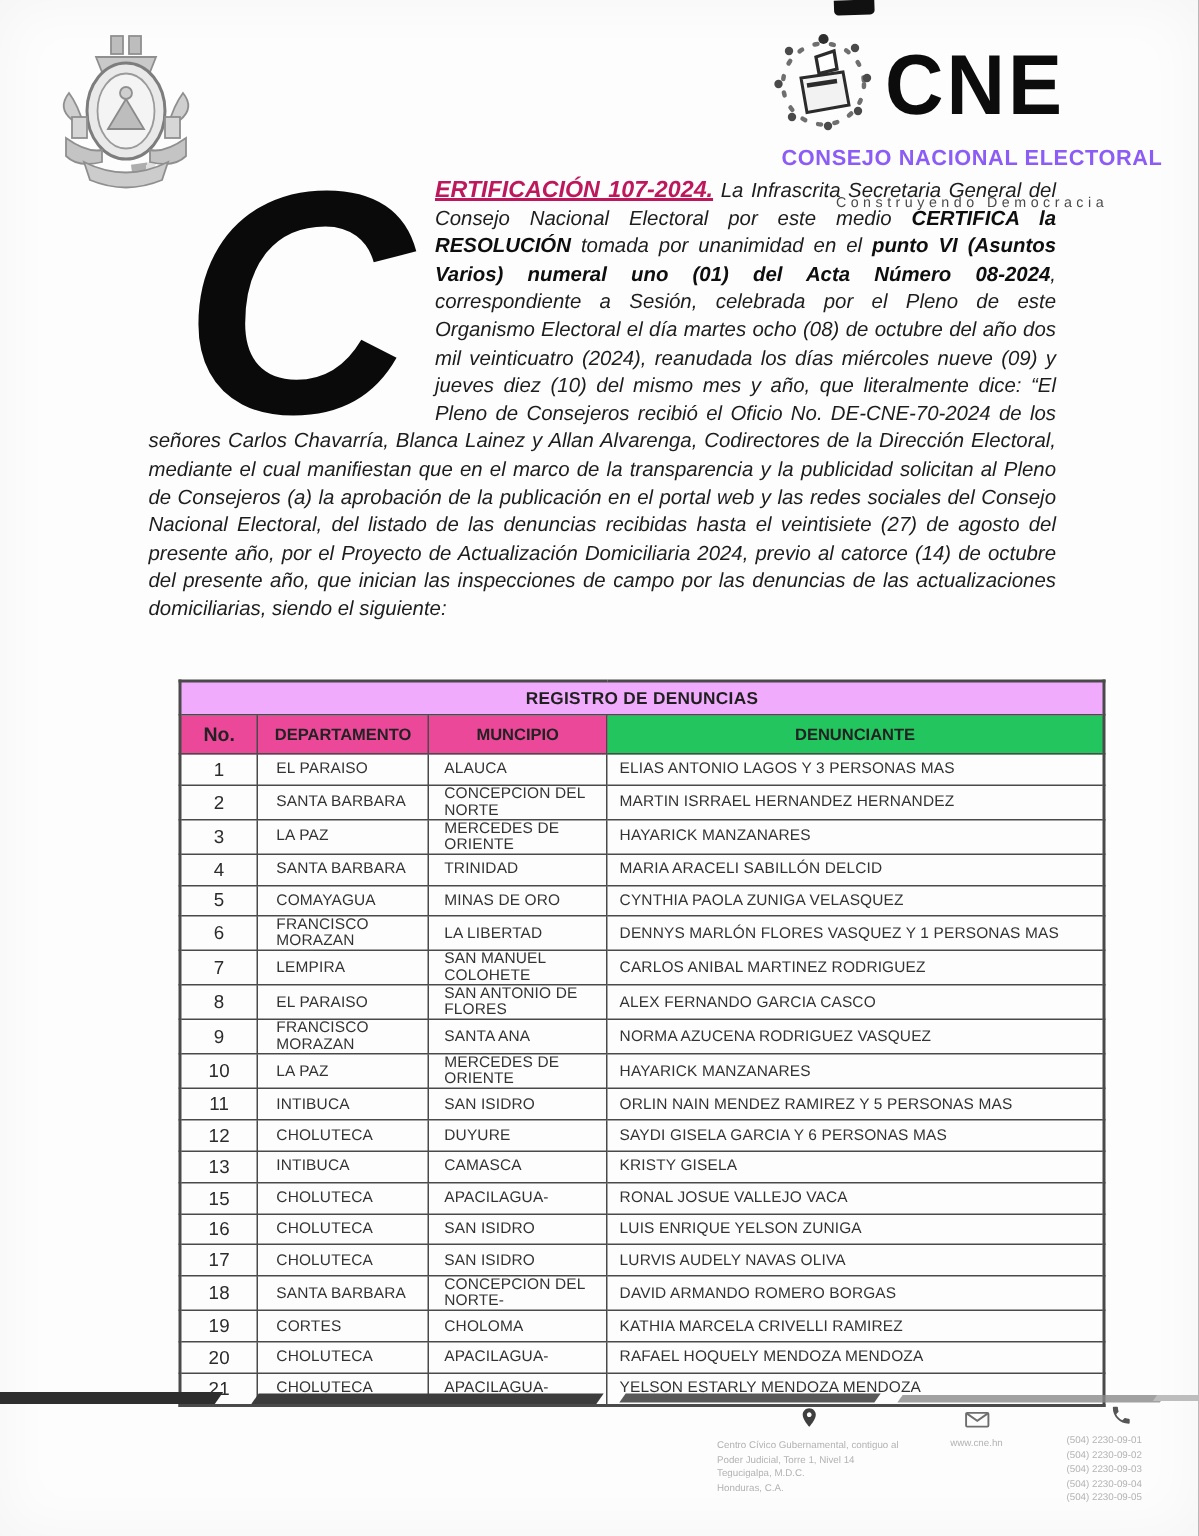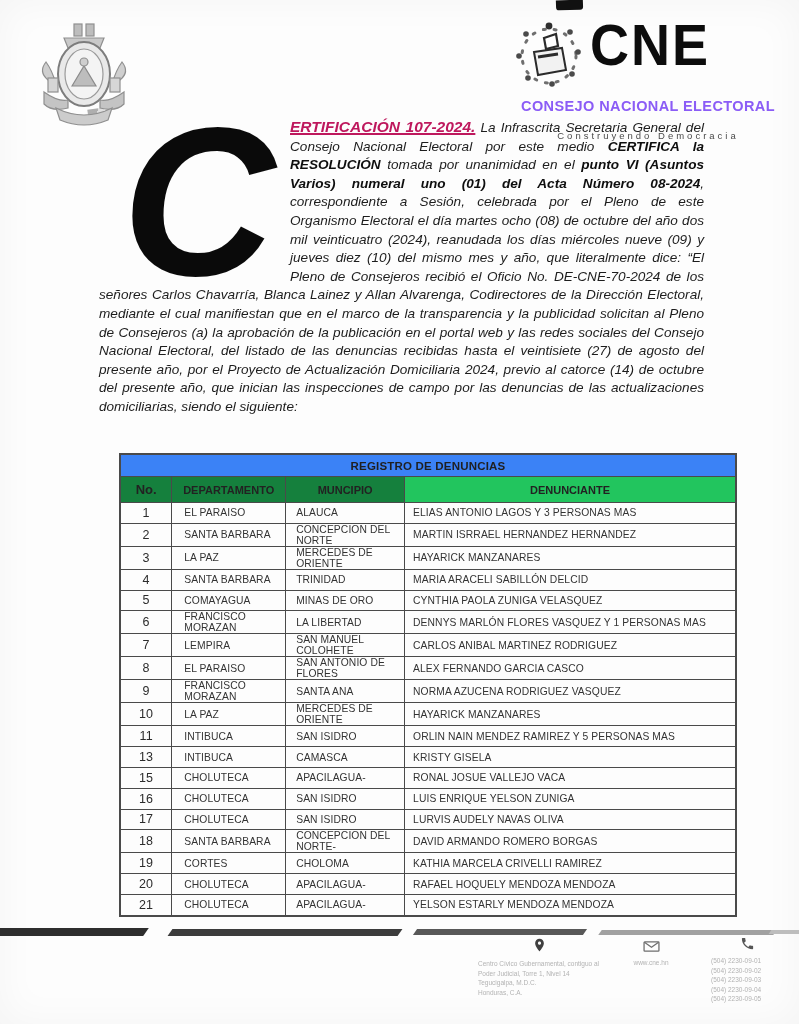--- a/index.html
+++ b/index.html
@@ -15,21 +15,21 @@
   .smudge{position:absolute;height:8px;top:928px;}
   .smudge.s1{left:0;width:150px;background:#2e2e2e;transform:skewX(-35deg) translateX(-4px);}
   .smudge.s2{left:170px;width:230px;background:#3c3c3c;transform:skewX(-35deg);height:7px;top:929px;}
   .smudge.s3{left:415px;width:170px;background:#585858;transform:skewX(-35deg);height:6px;top:929px;}
   .smudge.s4{left:600px;width:175px;background:#8a8a8a;transform:skewX(-35deg);height:5px;top:930px;opacity:.8;}
   .smudge.s5{left:770px;width:40px;background:#bdbdbd;transform:skewX(-35deg);height:4px;top:930px;}
 
   
   .coa{position:absolute;left:34px;top:22px;width:100px;height:104px;}
   .cne-block{position:absolute;left:508px;top:18px;width:280px;text-align:center;}
-  .cne-row{display:flex;align-items:flex-start;justify-content:flex-start;}
+  .cne-row{display:flex;align-items:center;justify-content:flex-start;}
   .cne-logo{width:82px;height:78px;flex:0 0 auto;}
   .cne-acronym{font-size:54px;font-weight:bold;letter-spacing:2px;color:#0c0c0c;line-height:1;
     font-family:"Liberation Sans",sans-serif;transform:scaleY(1.05);}
   .org-name{font-size:14.5px;font-weight:bold;color:#8b5cf6;letter-spacing:.4px;margin-top:2px;white-space:nowrap;}
   .tagline{font-size:9.5px;color:#4a4a4a;letter-spacing:3px;margin-top:16px;white-space:nowrap;}
 
   
   .doc-body{
     position:absolute;left:99px;top:118px;width:605px;
     font-style:italic;font-size:13.6px;line-height:18.6px;color:#1d1d1d;
@@ -41,22 +41,22 @@
     font-style:italic;text-align:center;transform:translateY(6px);
   }
   .doc-title{font-weight:bold;font-size:15.5px;text-decoration:underline;text-decoration-thickness:2px;color:#be185d;}
   .seg-bold{font-weight:bold;color:#0e0e0e;}
 
   
   .denuncias{position:absolute;left:119px;top:453px;width:618px;border-collapse:collapse;
     font-family:"Liberation Sans",sans-serif;color:#333;}
   .denuncias th,.denuncias td{border:1px solid #4a4a4a;padding:0 6px;}
   .denuncias{border:2px solid #4a4a4a;}
-  .tbl-title-cell{background:#3b82f6;text-align:center;font-weight:bold;font-size:11.5px;height:21px;color:#1f1f1f;letter-spacing:.2px;}
-  .hdr{height:25px;font-weight:bold;font-size:11px;color:#222;background:#15803d;text-align:center;}
+  .tbl-title-cell{background:#f0abfc;text-align:center;font-weight:bold;font-size:11.5px;height:21px;color:#1f1f1f;letter-spacing:.2px;}
+  .hdr{height:25px;font-weight:bold;font-size:11px;color:#222;background:#ec4899;text-align:center;}
   .hdr.col-den{background:#22c55e;}
   .hdr.col-no{font-size:13px;}
   .denuncias td{height:19.8px;font-size:10.3px;letter-spacing:.1px;}
   .cell-no{text-align:center;font-size:12.5px !important;color:#2c2c2c;}
   .cell-dep{padding-left:12px !important;margin-top:16px;}
   .cell-mun{padding-left:10px !important;}
   .cell-den{padding-left:8px !important;}
 
   
   .footer-col{position:absolute;color:#b3b3b3;font-size:6.5px;line-height:9.5px;}
@@ -195,20 +195,26 @@
           <td class="cell-mun">MERCEDES DE ORIENTE</td>
           <td class="cell-den">HAYARICK MANZANARES</td>
         </tr>
         <tr>
           <td class="cell-no">11</td>
           <td class="cell-dep">INTIBUCA</td>
           <td class="cell-mun">SAN ISIDRO</td>
           <td class="cell-den">ORLIN NAIN MENDEZ RAMIREZ Y 5 PERSONAS MAS</td>
         </tr>
         <tr>
+          <td class="cell-no">12</td>
+          <td class="cell-dep">CHOLUTECA</td>
+          <td class="cell-mun">DUYURE</td>
+          <td class="cell-den">SAYDI GISELA GARCIA Y 6 PERSONAS MAS</td>
+        </tr>
+        <tr>
           <td class="cell-no">13</td>
           <td class="cell-dep">INTIBUCA</td>
           <td class="cell-mun">CAMASCA</td>
           <td class="cell-den">KRISTY GISELA</td>
         </tr>
         <tr>
           <td class="cell-no">15</td>
           <td class="cell-dep">CHOLUTECA</td>
           <td class="cell-mun">APACILAGUA-</td>
           <td class="cell-den">RONAL JOSUE VALLEJO VACA</td>

